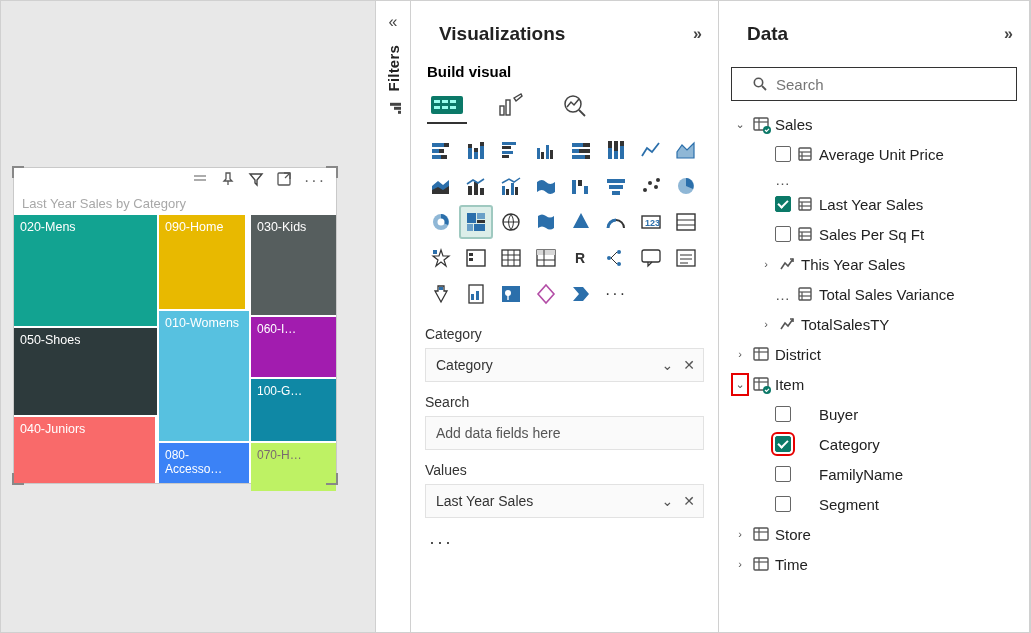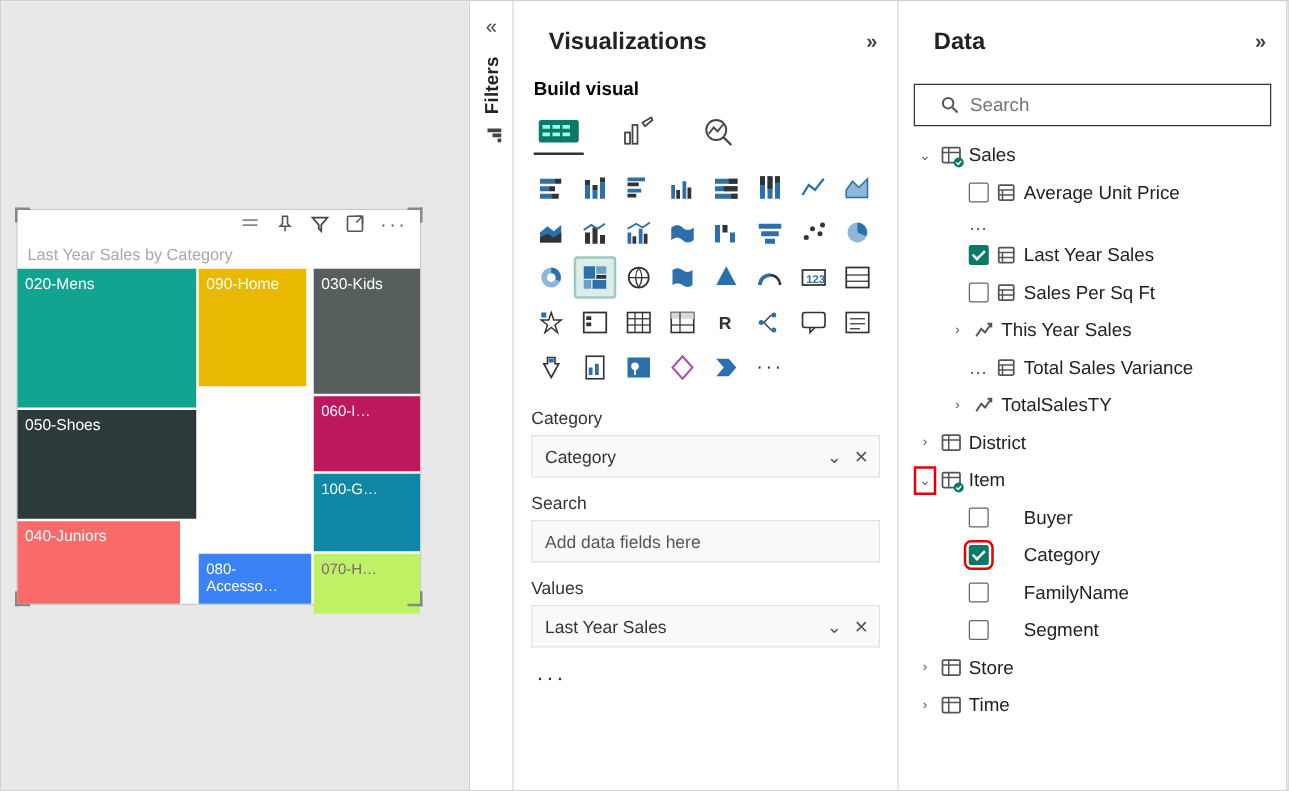--- a/index.html
+++ b/index.html
@@ -146,22 +146,23 @@
               <use href="#i-focus"></use>
             </svg></span>
         <span style="letter-spacing:2px;">···</span>
       </div>
       <div class="v-title">Last Year Sales by Category</div>
       <div class="treemap v-corners-b">
         <div class="cell" style="left:0;top:0;width:143px;height:111px;background:#12a391">020-Mens</div>
         <div class="cell" style="left:145px;top:0;width:86px;height:94px;background:#e8b900">090-Home</div>
         <div class="cell" style="left:237px;top:0;width:85px;height:100px;background:#565e5e">030-Kids</div>
         <div class="cell" style="left:0;top:113px;width:143px;height:87px;background:#2d3a3c">050-Shoes</div>
-        <div class="cell sm" style="left:237px;top:102px;width:85px;height:60px;background:#be185d">060-I…</div>
-        <div class="cell" style="left:0;top:202px;width:130px;height:66px;background:#f96a6a">040-Juniors</div>
+        <div class="cell" style="left:145px;top:96px;width:90px;height:130px;background:#57c1e0">010-Womens</div>
+        <div class="cell sm" style="left:237px;top:102px;width:85px;height:60px;background:#a21caf">060-I…</div>
+        <div class="cell" style="left:0;top:202px;width:141px;height:66px;background:#f96a6a">040-Juniors</div>
         <div class="cell sm" style="left:237px;top:164px;width:85px;height:62px;background:#0f88a5">100-G…</div>
         <div class="cell sm" style="left:145px;top:228px;width:90px;height:40px;background:#3b82f6">080-Accesso…</div>
         <div class="cell sm" style="left:237px;top:228px;width:85px;height:48px;background:#bef264;color:#7a6a6f">070-H…</div>
       </div>
     </div>
   </div>
 
   <div class="filters-tab">
     <span class="collapse">«</span>
     <span class="rot">

